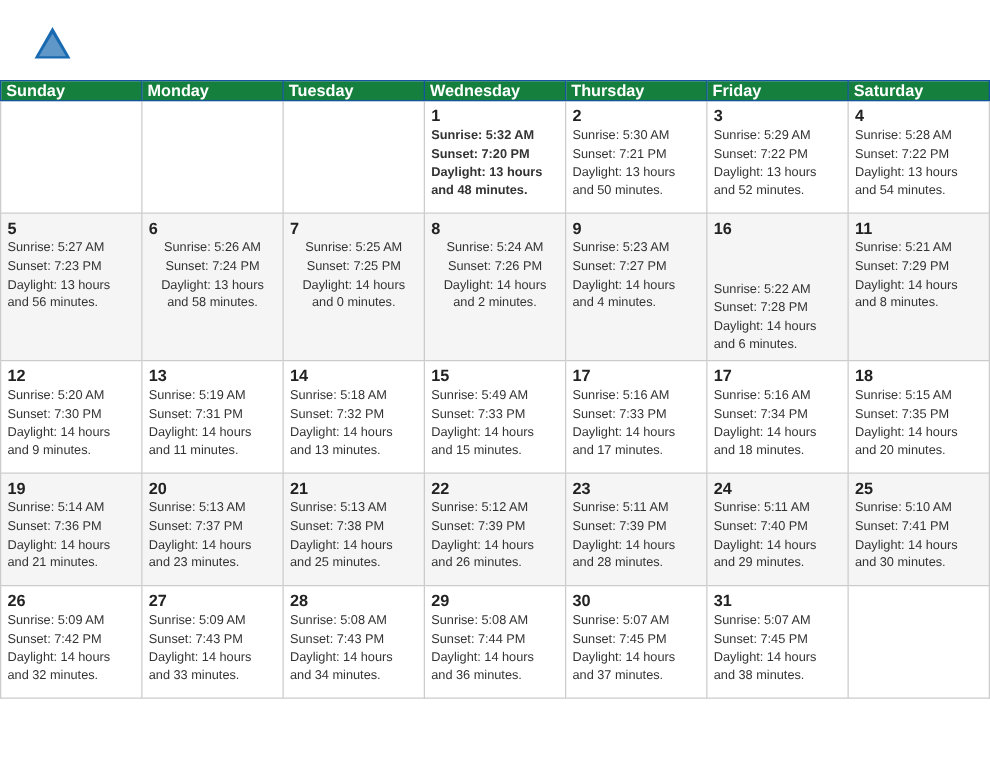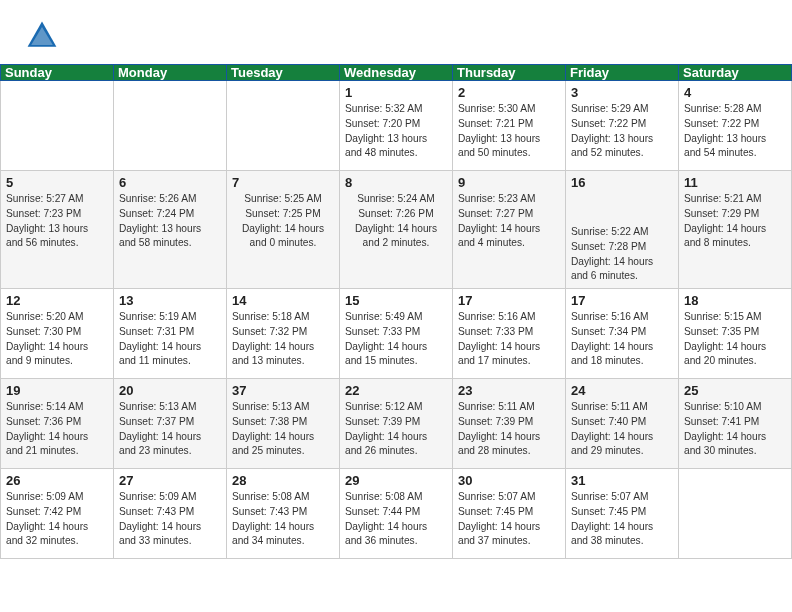--- a/index.html
+++ b/index.html
@@ -129,21 +129,21 @@
           <th>Saturday</th>
         </tr>
     </thead>
     <tbody id="calendar-body">
     <tr>
           <td class="empty-cell"></td>
           <td class="empty-cell"></td>
           <td class="empty-cell"></td>
           <td>
             <div class="day-number">1</div>
-            <div class="day-info" style="white-space: pre-line;">Sunrise: 5:32 AM
+            <div class="day-info" style="white-space: pre-line; font-weight: bold;">Sunrise: 5:32 AM
 Sunset: 7:20 PM
 Daylight: 13 hours
 and 48 minutes.</div>
           </td>
           <td>
             <div class="day-number">2</div>
             <div class="day-info" style="white-space: pre-line;">Sunrise: 5:30 AM
 Sunset: 7:21 PM
 Daylight: 13 hours
 and 50 minutes.</div>
@@ -166,21 +166,21 @@
         <tr>
           <td>
             <div class="day-number">5</div>
             <div class="day-info" style="white-space: pre-line;">Sunrise: 5:27 AM
 Sunset: 7:23 PM
 Daylight: 13 hours
 and 56 minutes.</div>
           </td>
           <td>
             <div class="day-number">6</div>
-            <div class="day-info" style="white-space: pre-line;">Sunrise: 5:26 AM
+            <div class="day-info" style="white-space: pre-line; text-align: center;">Sunrise: 5:26 AM
 Sunset: 7:24 PM
 Daylight: 13 hours
 and 58 minutes.</div>
           </td>
           <td>
             <div class="day-number">7</div>
             <div class="day-info" style="white-space: pre-line; text-align: center;">Sunrise: 5:25 AM
 Sunset: 7:25 PM
 Daylight: 14 hours
 and 0 minutes.</div>
@@ -274,21 +274,21 @@
 and 21 minutes.</div>
           </td>
           <td>
             <div class="day-number">20</div>
             <div class="day-info" style="white-space: pre-line;">Sunrise: 5:13 AM
 Sunset: 7:37 PM
 Daylight: 14 hours
 and 23 minutes.</div>
           </td>
           <td>
-            <div class="day-number">37</div>
+            <div class="day-number">21</div>
             <div class="day-info" style="white-space: pre-line;">Sunrise: 5:13 AM
 Sunset: 7:38 PM
 Daylight: 14 hours
 and 25 minutes.</div>
           </td>
           <td>
             <div class="day-number">22</div>
             <div class="day-info" style="white-space: pre-line;">Sunrise: 5:12 AM
 Sunset: 7:39 PM
 Daylight: 14 hours

